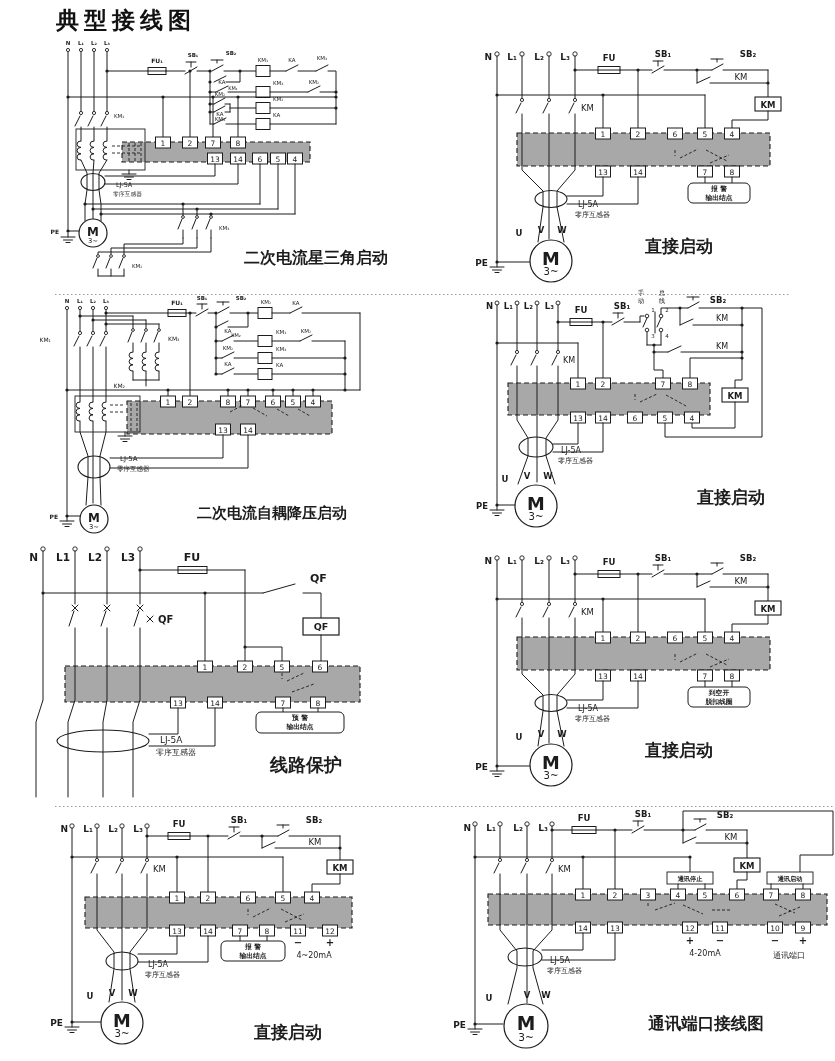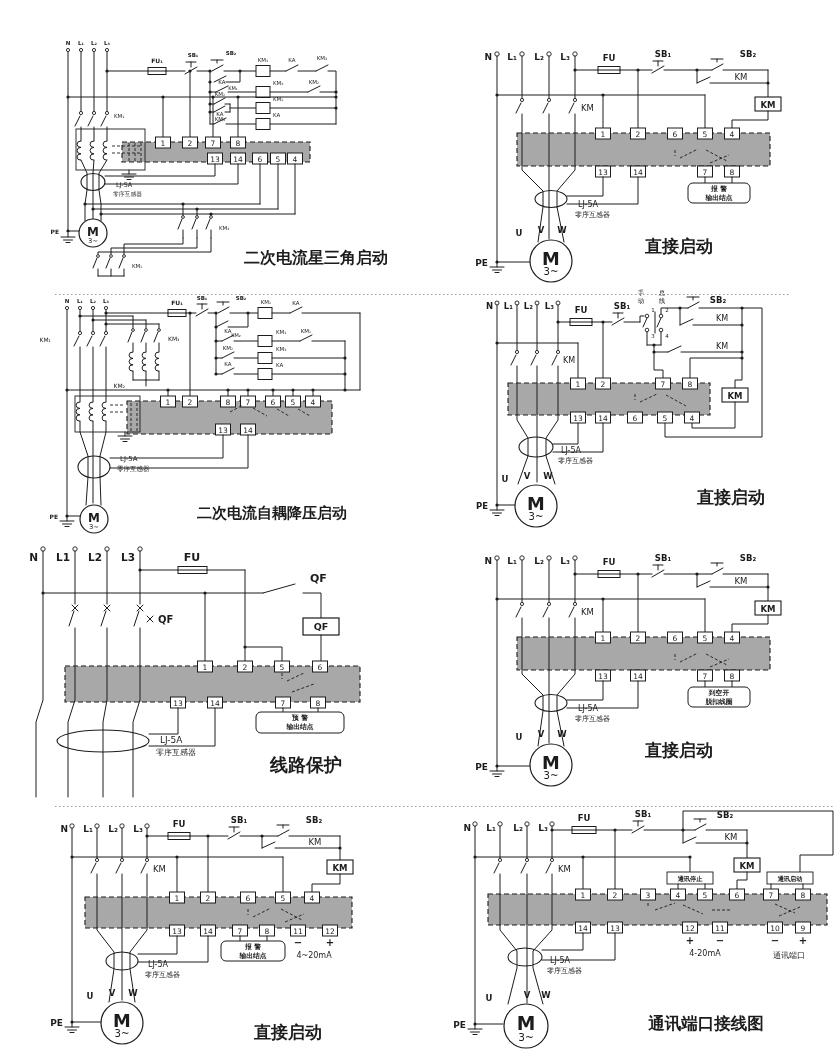--- a/index.html
+++ b/index.html
@@ -7,20 +7,21 @@
         font-family:"Liberation Sans",sans-serif;}
   .title{position:absolute;left:56px;top:5px;font-size:23px;font-weight:600;
          letter-spacing:5px;color:#111;font-family:"DejaVu Serif","Liberation Serif",serif;}
   svg{position:absolute;left:0;top:0;}
   svg text{font-family:"DejaVu Sans","Liberation Sans",sans-serif;}
 </style>
 </head>
 <body>
 
 <div class="page">
+  <div class="title">典型接线图</div>
   <svg id="schematic" width="835" height="1061" viewBox="0 0 835 1061">
       <line x1="55" y1="294.5" x2="790" y2="294.5" stroke="#9a9a9a" stroke-width="1.2" stroke-dasharray="1.5 2.5"></line>
       <line x1="55" y1="806.5" x2="833" y2="806.5" stroke="#9a9a9a" stroke-width="1.2" stroke-dasharray="1.5 2.5"></line>
       <g>
         <rect x="122" y="142" width="188" height="20" fill="#a8a8a8" stroke="#1c1c1c" stroke-width="1.1" stroke-dasharray="5 3"></rect>
         <text x="68" y="45" font-size="5.5" text-anchor="middle" font-weight="bold" fill="#1c1c1c">N</text>
         <circle cx="68" cy="50" r="1.6" fill="#fff" stroke="#1c1c1c" stroke-width="0.9"></circle>
         <text x="81" y="45" font-size="5.5" text-anchor="middle" font-weight="bold" fill="#1c1c1c">L₁</text>
         <circle cx="81" cy="50" r="1.6" fill="#fff" stroke="#1c1c1c" stroke-width="0.9"></circle>
         <text x="94" y="45" font-size="5.5" text-anchor="middle" font-weight="bold" fill="#1c1c1c">L₂</text>

